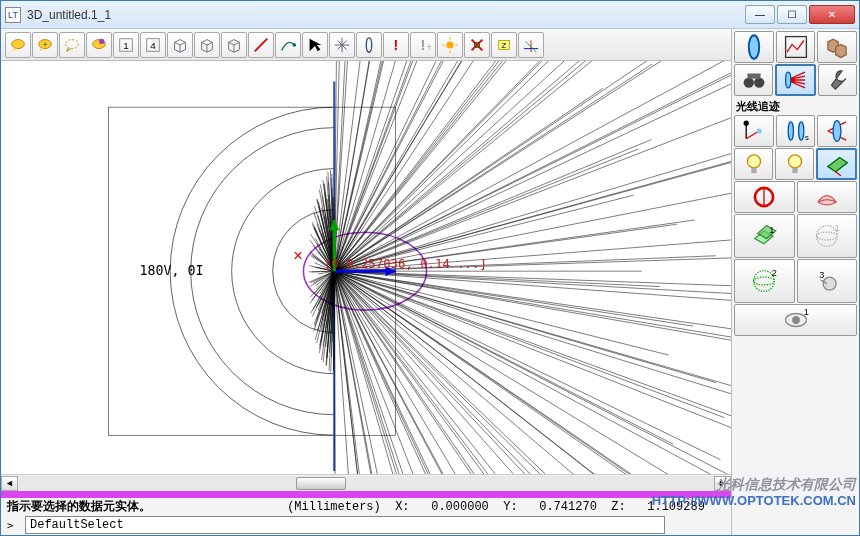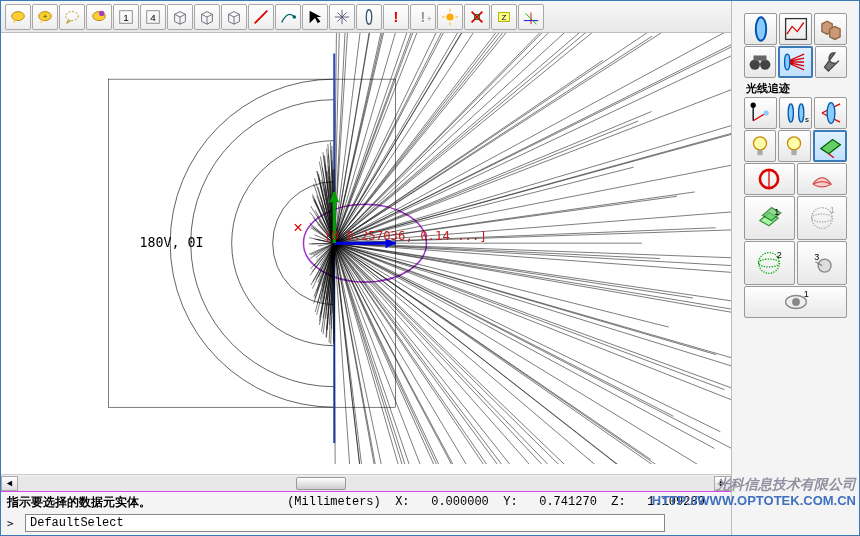--- a/index.html
+++ b/index.html
@@ -22,42 +22,51 @@
   .tb-btn { width: 26px; height: 26px; border: 1px solid #a8a8a8; background: linear-gradient(#fff,#eee); border-radius: 2px; display: flex; align-items: center; justify-content: center; cursor: pointer; font-size: 14px; }
   .tb-btn svg { width: 18px; height: 18px; }
   
   .canvas-wrap { flex: 1; position: relative; overflow: hidden; background: #fff; }
   .canvas-wrap svg { position: absolute; inset: 0; }
   .hscroll { height: 17px; background: #f0f0f0; border-top: 1px solid #ccc; display: flex; align-items: center; }
   .hscroll .track { flex: 1; height: 15px; background: #e8e8e8; position: relative; }
   .hscroll .thumb { position: absolute; left: 40%; width: 50px; height: 13px; top: 1px; background: linear-gradient(#fff,#ccc); border: 1px solid #999; border-radius: 2px; }
   .hscroll .arr { width: 17px; height: 15px; background: linear-gradient(#fff,#ddd); border: 1px solid #aaa; text-align: center; font-size: 9px; line-height: 13px; }
   
-  .statusbar { height: 44px; border-top: 1px solid #d946ef; display: flex; flex-direction: column; background: #f4f4f4; font-family: Tahoma, monospace; }
+  .statusbar { height: 44px; border-top: 7px solid #d946ef; display: flex; flex-direction: column; background: #f4f4f4; font-family: Tahoma, monospace; }
   .statusbar .row1 { height: 20px; display: flex; align-items: center; padding: 0 6px; gap: 10px; }
   .statusbar .row1 .hint { flex: 0 0 250px; color: #000; font-weight: bold; font-size: 12px; }
   .statusbar .row1 .coords { flex: 1; font-family: "Courier New", monospace; font-size: 12px; text-align: center; }
   .statusbar .row2 { height: 22px; display: flex; align-items: center; padding: 0 6px; gap: 6px; }
   .statusbar .row2 .prompt { width: 12px; color: #000; font-family: monospace; }
   .statusbar .row2 input { flex: 0 0 640px; height: 18px; border: 1px solid #888; padding: 0 4px; font-family: "Courier New", monospace; font-size: 12px; }
   
-  .rightpanel { width: 128px; border-left: 1px solid #bcbcbc; background: #f4f4f4; display: flex; flex-direction: column; padding: 12px; gap: 1px; overflow: hidden; }
+  .rightpanel { width: 128px; border-left: 1px solid #bcbcbc; background: #f4f4f4; display: flex; flex-direction: column; padding: 2px; gap: 1px; overflow: hidden; }
   .rp-row { display: flex; gap: 2px; }
   .rp-btn { flex: 1; height: 32px; border: 1px solid #999; background: linear-gradient(#fff,#e8e8e8); border-radius: 2px; display: flex; align-items: center; justify-content: center; cursor: pointer; min-width: 0; }
   .rp-btn svg { width: 26px; height: 26px; }
   .rp-btn.selected { border: 2px solid #3b7ab5; background: linear-gradient(#e0f0ff,#c0e0ff); }
   .rp-label { font-size: 11px; font-weight: bold; padding: 2px 2px 0; color: #000; }
   
   .watermark { position: absolute; right: 4px; bottom: 26px; color: #9090a0; font-size: 14px; font-style: italic; font-weight: bold; pointer-events: none; text-align: right; line-height: 1.3; }
   .watermark .url { color: #4070c0; font-size: 13px; font-style: normal; font-family: Arial; margin-left: 40px; }
 </style>
 </head>
 <body>
 
 <div class="window">
+  <div class="titlebar">
+    <div class="icon">LT</div>
+    <div class="title">3D_untitled.1_1</div>
+    <div class="btns">
+      <button>—</button>
+      <button>☐</button>
+      <button class="close">✕</button>
+    </div>
+  </div>
 
   <div class="body">
     <div class="main">
       <div class="maintoolbar" id="maintoolbar">
           <div class="tb-btn">
             <svg viewBox="0 0 20 20">
               <ellipse cx="10" cy="9" rx="7" ry="5" fill="#ffcc33" stroke="#aa8800"></ellipse>
               <path d="M6 13 L4 17 L9 14" fill="#ffcc33"></path>
             </svg>
           </div>

